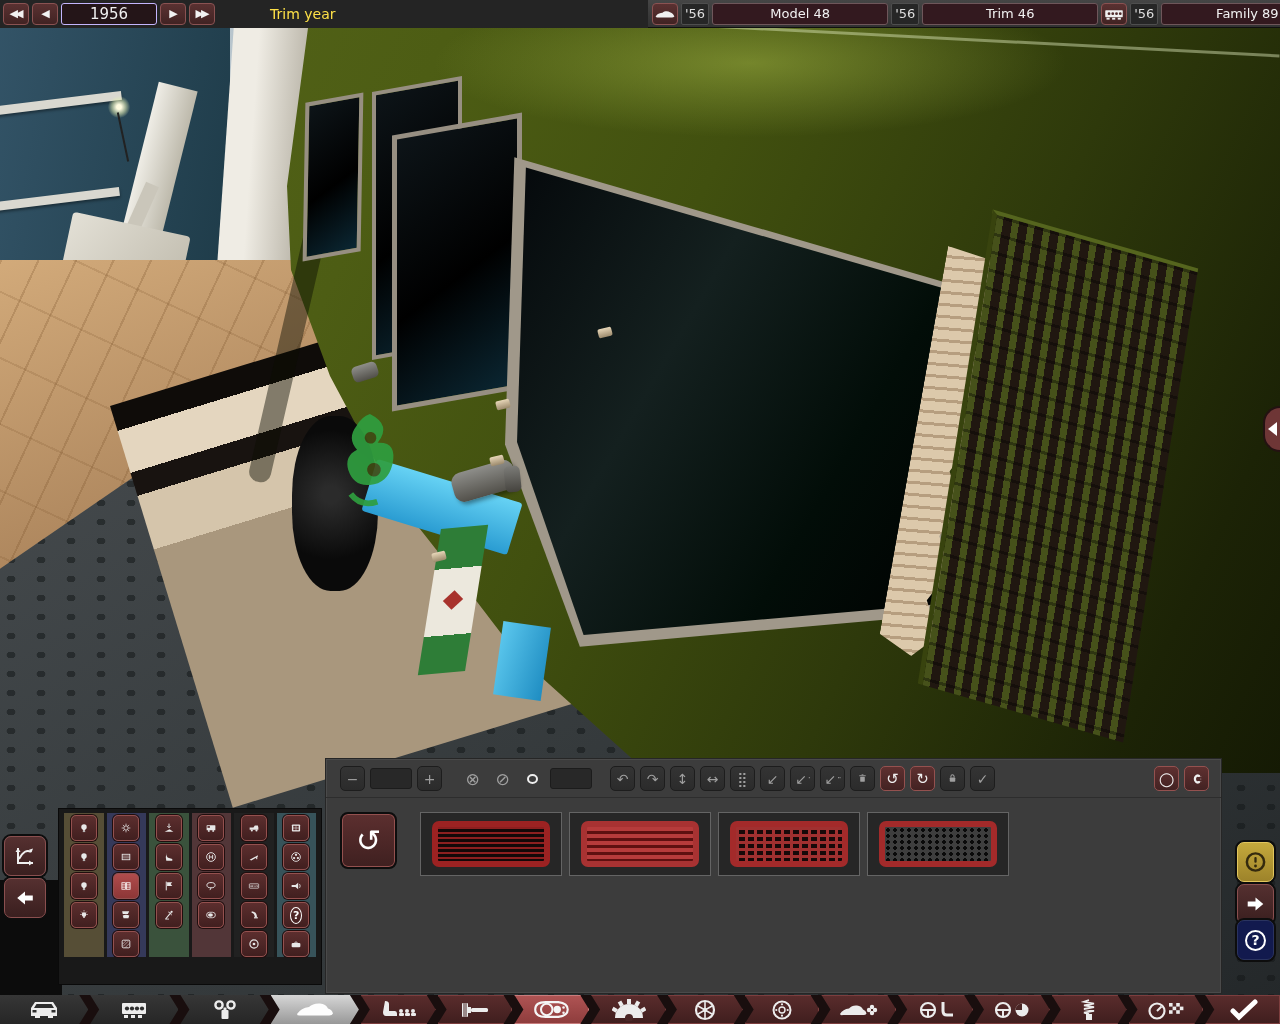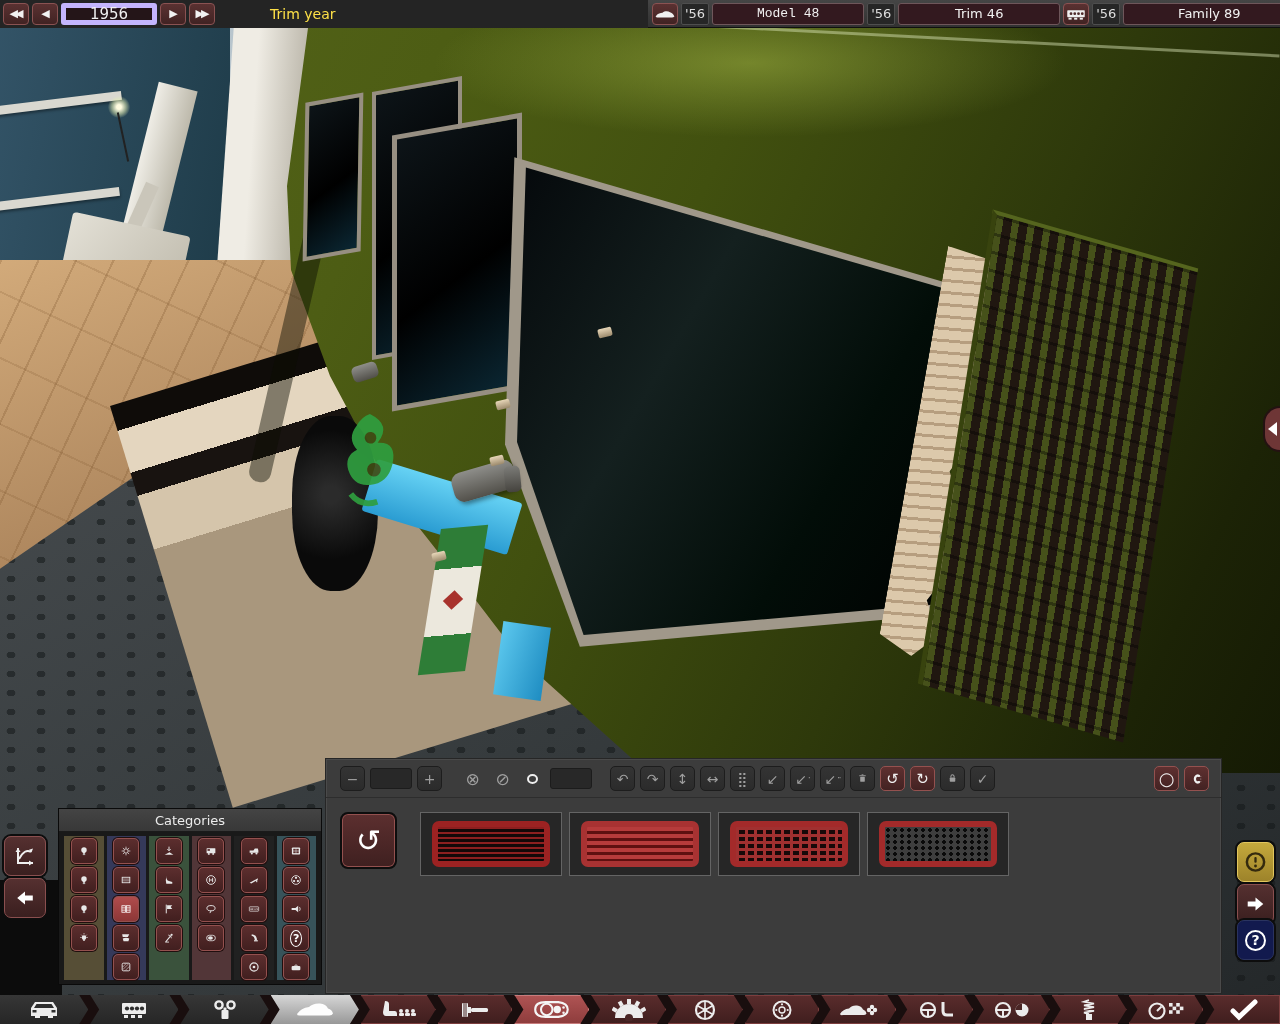--- a/index.html
+++ b/index.html
@@ -8,29 +8,29 @@
 
   
   .topbar{position:absolute;left:0;top:0;width:1280px;height:28px;
     background:linear-gradient(#454545,#313131);display:flex;align-items:center;z-index:50;
     border-bottom:1px solid #101010;}
   .topbar-left{width:648px;height:28px;background:#242424;display:flex;align-items:center;gap:3px;padding-left:3px;flex:none;}
   .mbtn{height:22px;min-width:26px;border:1px solid #8a5252;border-radius:4px;
     background:linear-gradient(#5a3131,#412323);color:#f2f2f2;display:flex;align-items:center;justify-content:center;
     font-size:11px;cursor:pointer;padding:0 2px;}
   .mbtn span{letter-spacing:-3px;margin-right:2px;}
-  .yearbox{height:22px;width:96px;background:#241518;border:5px solid #c4b5fd;border-radius:3px;
+  .yearbox{height:22px;width:96px;background:#241518;border:1px solid #c4b5fd;border-radius:3px;
     color:#f0f0f0;font-size:15px;display:flex;align-items:center;justify-content:center;}
   .trimyear{color:#fde047;font-size:14px;margin-left:52px;}
   .topbar-right{flex:1;display:flex;align-items:center;gap:3px;padding:0 4px;}
   .yeartag{height:22px;min-width:28px;background:#262626;border:1px solid #4e4e4e;border-radius:2px;
     color:#dedede;font-size:13px;display:flex;align-items:center;justify-content:center;padding:0 3px;}
   .chip{height:22px;background:#33191f;border:1px solid #6e565a;border-radius:3px;color:#f2f2f2;
     font-size:13px;display:flex;align-items:center;justify-content:center;cursor:pointer;}
-  .chip.w1{width:152px;font-family:Liberation Mono, monospace;}.chip.w2{width:162px;}.chip.w3{width:172px;}
+  .chip.w1{width:176px;}.chip.w2{width:176px;}.chip.w3{width:172px;}
 
   
   #scene{position:absolute;left:0;top:28px;width:1280px;height:967px;overflow:hidden;background:#8e9aa2;}
   .wall-light{position:absolute;left:0;top:0;width:600px;height:340px;background:linear-gradient(100deg,#c6d0d6,#9db0bb);}
   .wall-teal{position:absolute;left:-30px;top:-10px;width:260px;height:360px;background:linear-gradient(100deg,#35566a,#1d3a47);transform:skewY(2deg);}
   .shelf{position:absolute;background:#d9d8d0;height:9px;width:150px;transform:rotate(-7deg);box-shadow:0 2px 3px rgba(0,0,0,.4);}
   .machine-mast{position:absolute;left:128px;top:55px;width:40px;height:250px;background:linear-gradient(90deg,#efede6,#bdb9ab);transform:rotate(14deg);}
   .machine-body{position:absolute;left:60px;top:195px;width:120px;height:115px;background:linear-gradient(120deg,#e3e0d6,#b9b4a5);transform:rotate(12deg);border-radius:4px;}
   .machine-arm{position:absolute;left:115px;top:150px;width:14px;height:150px;background:#cac6ba;transform:rotate(24deg);}
   .machine-wheel{position:absolute;left:95px;top:300px;width:26px;height:26px;border-radius:50%;background:#1e1b18;}
@@ -343,21 +343,20 @@
       <div class="thumb">
           <div class="ventg v3"></div>
         </div>
       <div class="thumb">
           <div class="ventg v4"></div>
         </div>
     </div>
   </div>
 
   <div class="catpanel">
-    <div class="cathead">Categories</div>
     <div class="catgrid">
       <div class="catcol c1">
         <button class="cbtn">
             <svg width="20" height="20" viewBox="0 0 22 22">
               <circle cx="11" cy="9" r="5" fill="#e8e8e8"></circle>
               <path d="M8.5 13 h5 l-.7 3 h-3.6z" fill="#e8e8e8"></path>
               <rect x="8.8" y="16.5" width="4.4" height="2" fill="#b5b5b5"></rect>
             </svg>
           </button>
         <button class="cbtn">

